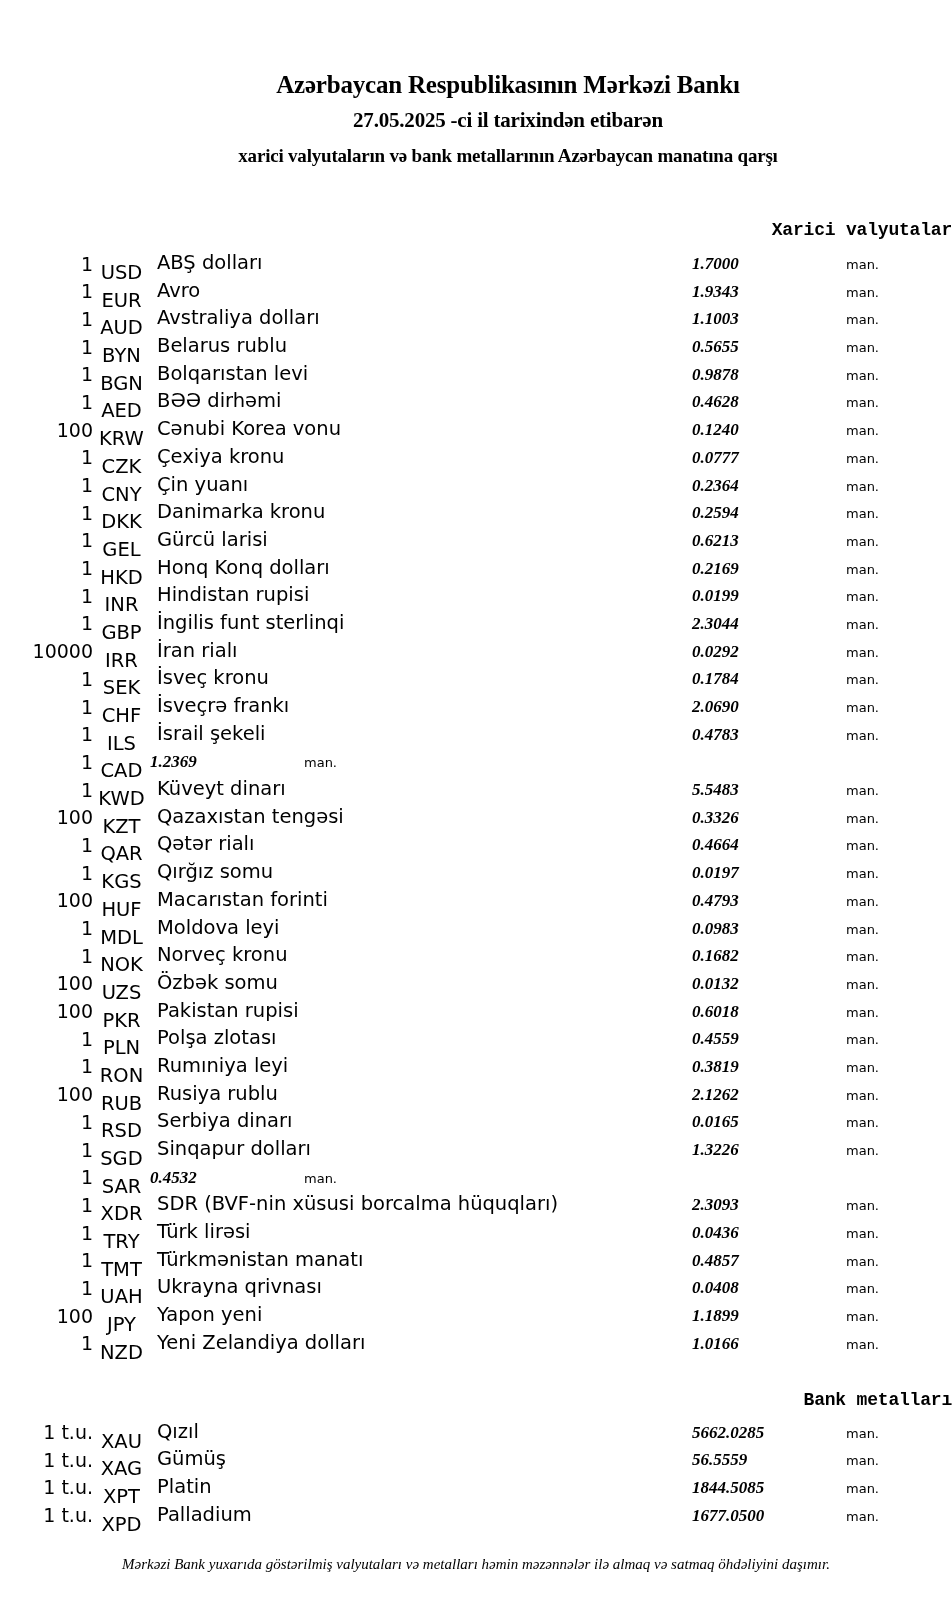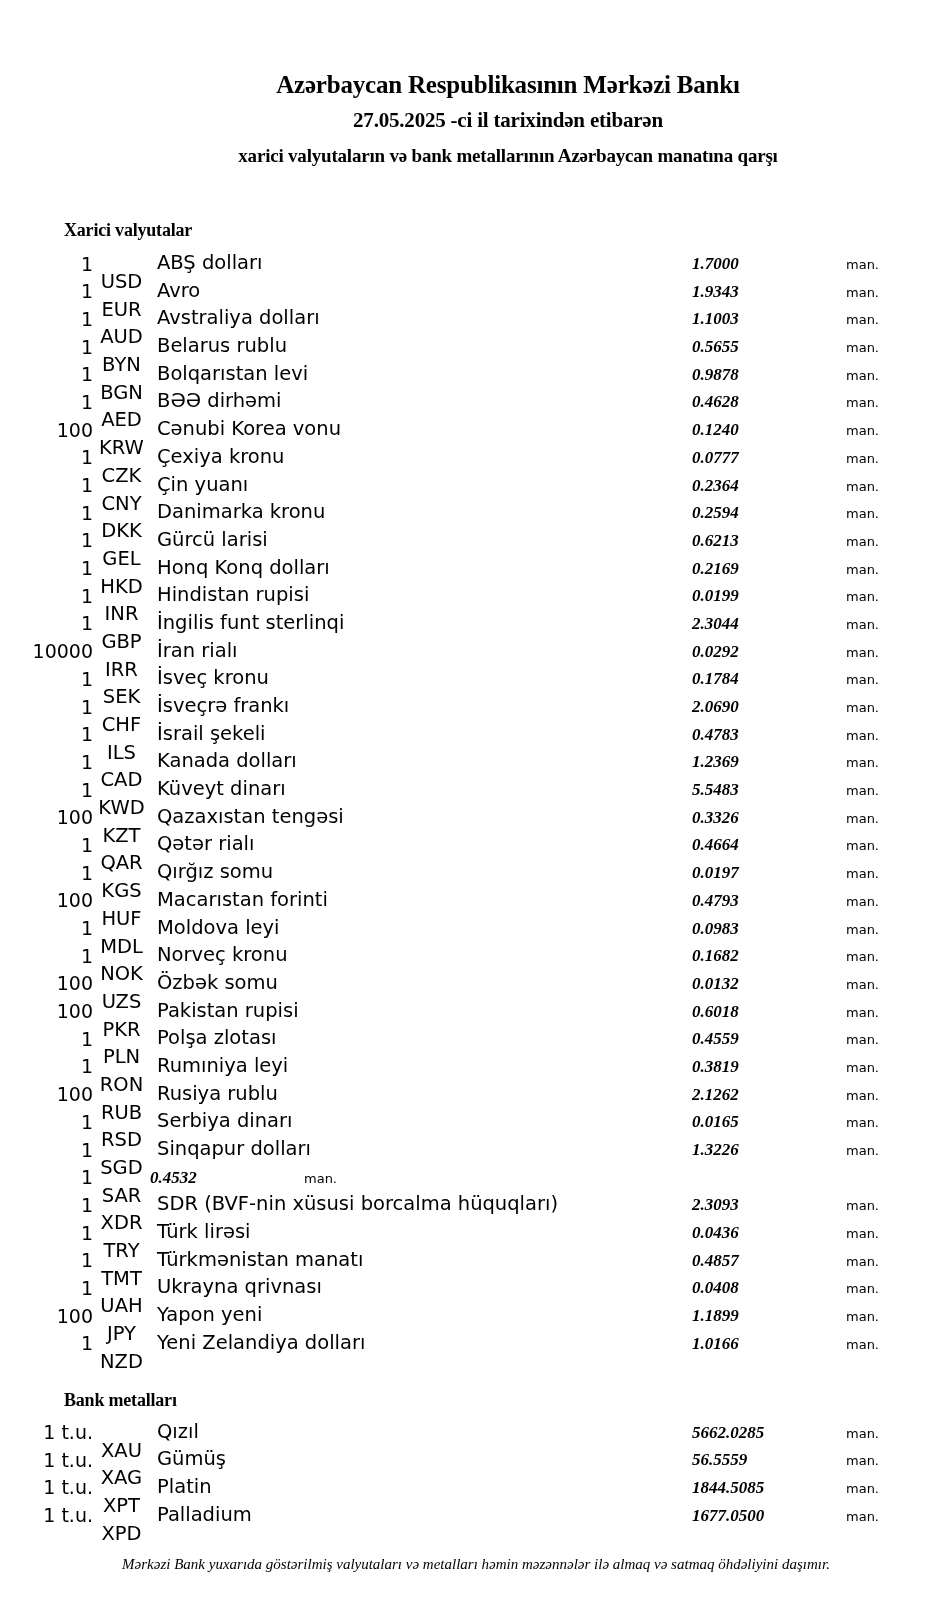--- a/index.html
+++ b/index.html
@@ -38,22 +38,22 @@
     line-height: 22px;
     margin-top: 9px;
   }
   .subtitle {
     font-size: 19px;
     line-height: 24px;
     margin-top: 13px;
   }
   
   .section-title {
-    text-align: left;
-    font-family: Liberation Serif, serif;
+    text-align: right;
+    font-family: Liberation Mono, monospace;
     font-weight: bold;
     font-size: 18px;
     line-height: 22px;
     letter-spacing: -0.2px;
   }
   .title-currencies { margin-top: 51px; }
   .title-metals   { margin-top: 32px; }
   
   .rows { width: 952px; }
   .rows-currencies { margin-top: 8px; }
@@ -70,21 +70,21 @@
     text-align: right;
     font-size: 19px;
     position: relative;
     top: 1.5px;
   }
   .cell-code {
     width: 57px;
     text-align: center;
     font-size: 19.5px;
     position: relative;
-    top: 19px;
+    top: 10px;
   }
   .cell-name {
     width: 535px;
     padding-left: 7px;
     font-size: 19.5px;
     overflow: hidden;
   }
   .cell-value {
     width: 140px;
     text-align: left;
@@ -244,21 +244,20 @@
       <div class="row">
         <span class="cell-qty">1</span>
         <span class="cell-code">ILS</span>
         <span class="cell-name">İsrail şekeli</span>
         <span class="cell-value">0.4783</span>
         <span class="cell-man">man.</span>
       </div>
       <div class="row">
         <span class="cell-qty">1</span>
         <span class="cell-code">CAD</span>
-        <span class="cell-name">Kanada dolları</span>
         <span class="cell-value">1.2369</span>
         <span class="cell-man">man.</span>
       </div>
       <div class="row">
         <span class="cell-qty">1</span>
         <span class="cell-code">KWD</span>
         <span class="cell-name">Küveyt dinarı</span>
         <span class="cell-value">5.5483</span>
         <span class="cell-man">man.</span>
       </div>

